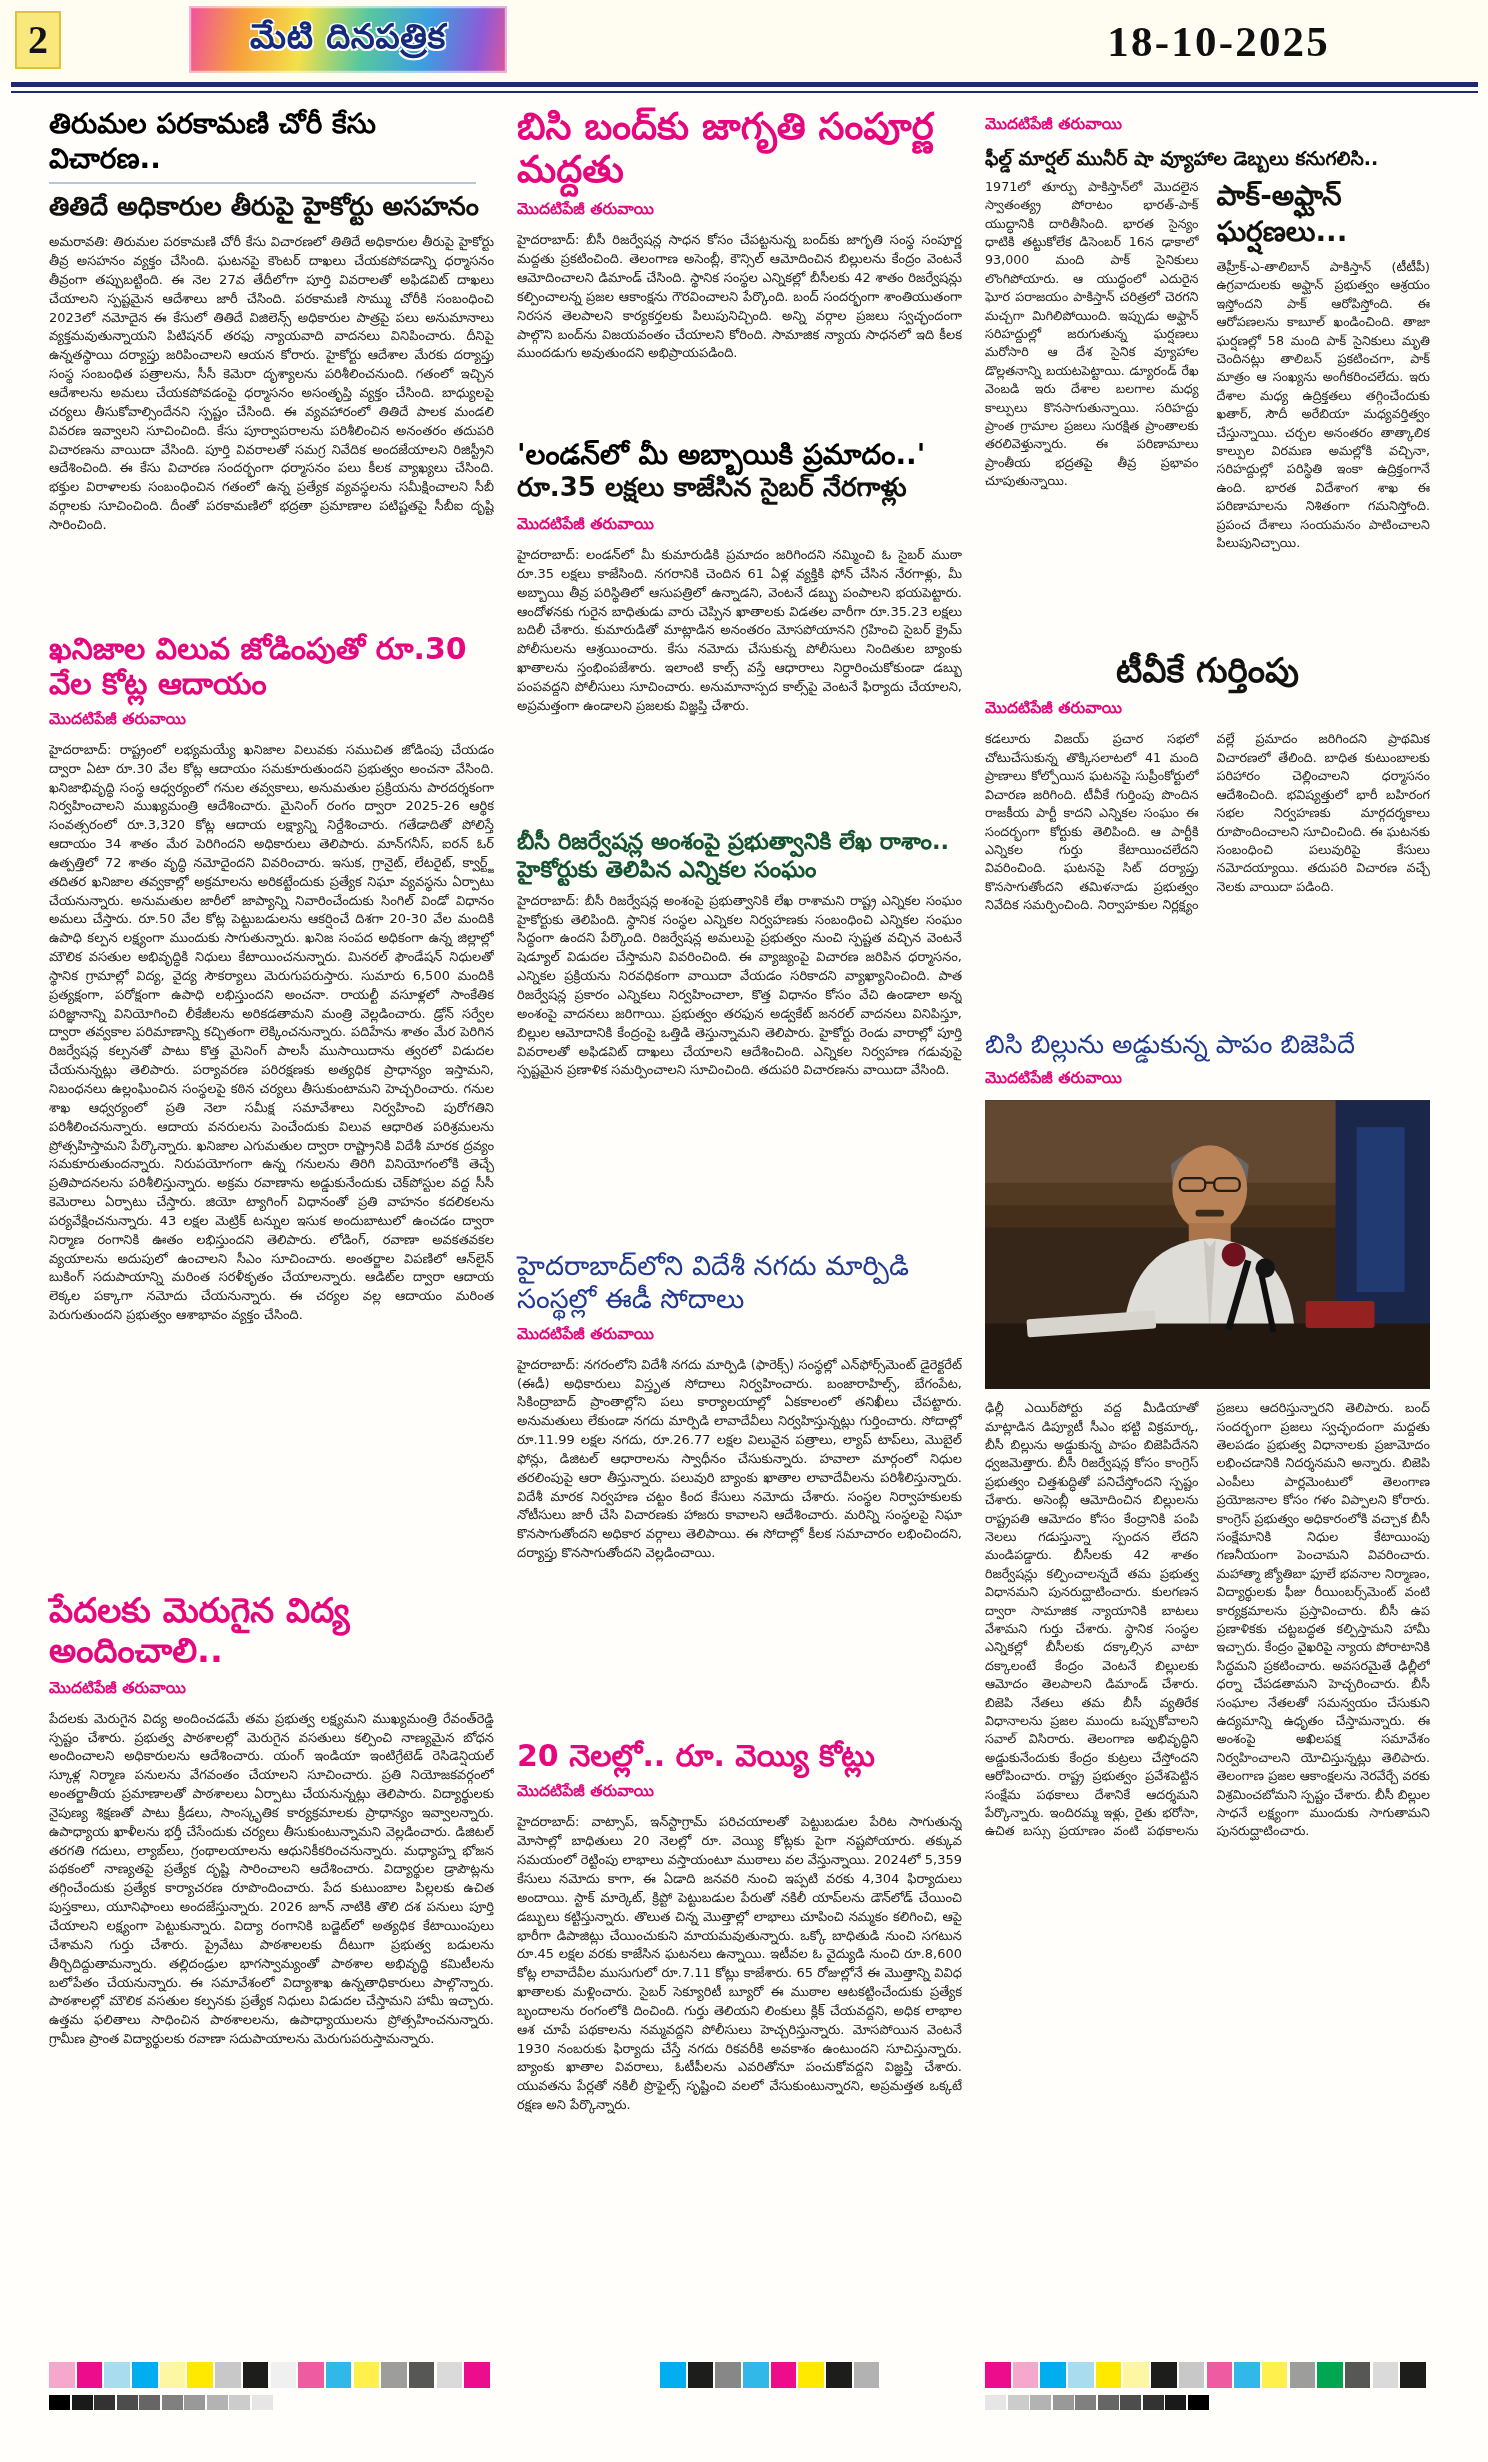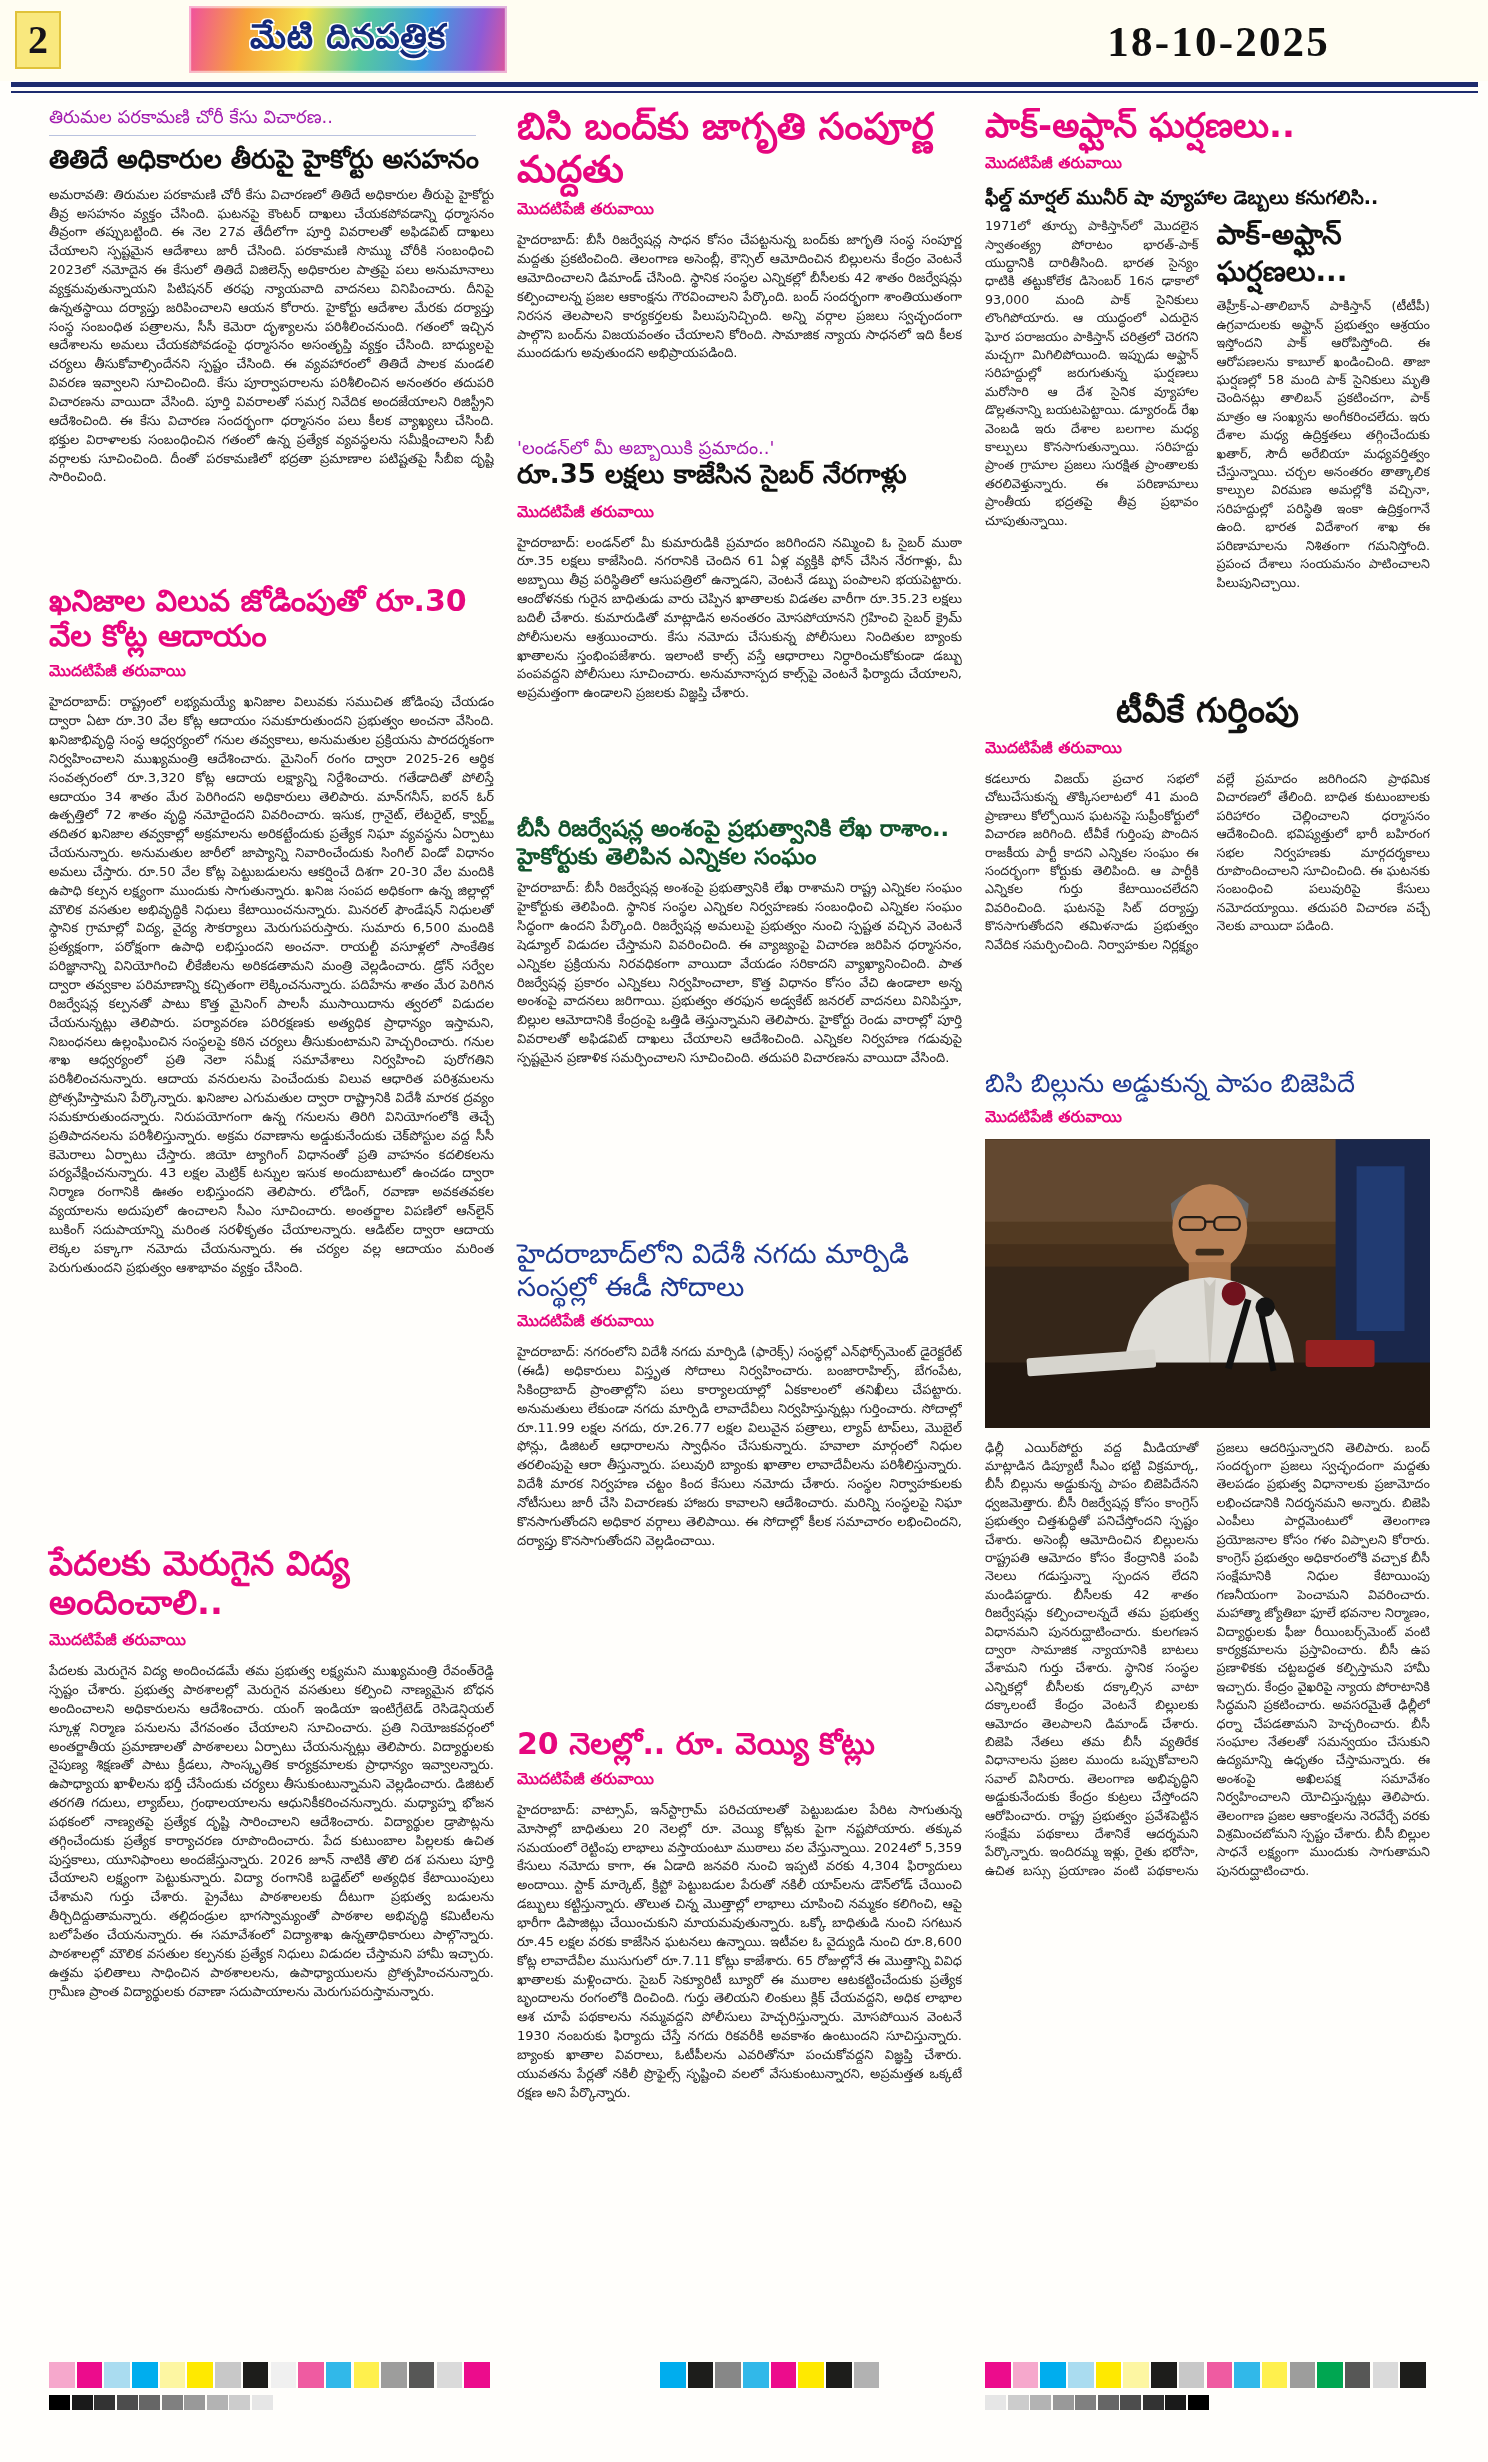--- a/index.html
+++ b/index.html
@@ -36,21 +36,21 @@
   .rule-thin  { top:91px; height:1.5px; }
 
   
   .strip { position:absolute; top:106px; width:445px; }
   .strip-left  { left:49px;  }
   .strip-mid   { left:517px; }
   .strip-right { left:985px;}
   article { margin-bottom:19.5px; }
 
   
-  .kicker-blue   { color:#a21caf; font-weight:normal; font-size:18px; line-height:1.25; }
+  .kicker-blue   { color:#000000; font-weight:bold; font-size:28px; line-height:1.25; }
   .kicker-rule   { height:1.5px; background:#b9c2de; margin:6px 0 7.5px 0; width:96%; }
   .subhead-black { color:#121212; font-weight:bold; font-size:26px; line-height:1.22; margin-bottom:10.5px; }
   .hl-magenta    { color:#e6077e; font-weight:bold; line-height:1.16; }
   .hl-40 { font-size:30px; }
   .hl-46 { font-size:34px; }
   .hl-50 { font-size:37px; }
   .hl-blue { color:#1f3a93; font-weight:normal; line-height:1.22; }
   .hl-blue-36 { font-size:27px; }
   .hl-blue-34 { font-size:25.5px; }
   .hl-black-46 { color:#121212; font-weight:bold; font-size:34px; line-height:1.2; text-align:center; }
@@ -143,21 +143,20 @@
 
     <article>
       <h2 class="hl-magenta hl-40">20 నెలల్లో.. రూ. వెయ్యి కోట్లు</h2>
       <div class="byline">మొదటిపేజీ తరువాయి</div>
       <p class="body" style="height:507px">హైదరాబాద్: వాట్సాప్, ఇన్‌స్టాగ్రామ్ పరిచయాలతో పెట్టుబడుల పేరిట సాగుతున్న మోసాల్లో బాధితులు 20 నెలల్లో రూ. వెయ్యి కోట్లకు పైగా నష్టపోయారు. తక్కువ సమయంలో రెట్టింపు లాభాలు వస్తాయంటూ ముఠాలు వల వేస్తున్నాయి. 2024లో 5,359 కేసులు నమోదు కాగా, ఈ ఏడాది జనవరి నుంచి ఇప్పటి వరకు 4,304 ఫిర్యాదులు అందాయి. స్టాక్ మార్కెట్, క్రిప్టో పెట్టుబడుల పేరుతో నకిలీ యాప్‌లను డౌన్‌లోడ్ చేయించి డబ్బులు కట్టిస్తున్నారు. తొలుత చిన్న మొత్తాల్లో లాభాలు చూపించి నమ్మకం కలిగించి, ఆపై భారీగా డిపాజిట్లు చేయించుకుని మాయమవుతున్నారు. ఒక్కో బాధితుడి నుంచి సగటున రూ.45 లక్షల వరకు కాజేసిన ఘటనలు ఉన్నాయి. ఇటీవల ఓ వైద్యుడి నుంచి రూ.8,600 కోట్ల లావాదేవీల ముసుగులో రూ.7.11 కోట్లు కాజేశారు. 65 రోజుల్లోనే ఈ మొత్తాన్ని వివిధ ఖాతాలకు మళ్లించారు. సైబర్ సెక్యూరిటీ బ్యూరో ఈ ముఠాల ఆటకట్టించేందుకు ప్రత్యేక బృందాలను రంగంలోకి దించింది. గుర్తు తెలియని లింకులు క్లిక్ చేయవద్దని, అధిక లాభాల ఆశ చూపే పథకాలను నమ్మవద్దని పోలీసులు హెచ్చరిస్తున్నారు. మోసపోయిన వెంటనే 1930 నంబరుకు ఫిర్యాదు చేస్తే నగదు రికవరీకి అవకాశం ఉంటుందని సూచిస్తున్నారు. బ్యాంకు ఖాతాల వివరాలు, ఓటీపీలను ఎవరితోనూ పంచుకోవద్దని విజ్ఞప్తి చేశారు. యువతను పేర్లతో నకిలీ ప్రొఫైల్స్ సృష్టించి వలలో వేసుకుంటున్నారని, అప్రమత్తత ఒక్కటే రక్షణ అని పేర్కొన్నారు.</p>
     </article>
   </section>
 
   <section class="strip strip-right">
     <article>
-      <h2 class="hl-magenta hl-46">పాక్-అఫ్ఘాన్ ఘర్షణలు..</h2>
       <div class="byline">మొదటిపేజీ తరువాయి</div>
       <div class="lead-bold">ఫీల్డ్ మార్షల్ మునీర్ షా వ్యూహాల డెబ్బలు కనుగలిసి..</div>
       <div class="body twocol" style="height:453px">
         <p>1971లో తూర్పు పాకిస్తాన్‌లో మొదలైన స్వాతంత్య్ర పోరాటం భారత్-పాక్ యుద్ధానికి దారితీసింది. భారత సైన్యం ధాటికి తట్టుకోలేక డిసెంబర్ 16న ఢాకాలో 93,000 మంది పాక్ సైనికులు లొంగిపోయారు. ఆ యుద్ధంలో ఎదురైన ఘోర పరాజయం పాకిస్తాన్ చరిత్రలో చెరగని మచ్చగా మిగిలిపోయింది. ఇప్పుడు అఫ్ఘాన్ సరిహద్దుల్లో జరుగుతున్న ఘర్షణలు మరోసారి ఆ దేశ సైనిక వ్యూహాల డొల్లతనాన్ని బయటపెట్టాయి. డ్యూరండ్ రేఖ వెంబడి ఇరు దేశాల బలగాల మధ్య కాల్పులు కొనసాగుతున్నాయి. సరిహద్దు ప్రాంత గ్రామాల ప్రజలు సురక్షిత ప్రాంతాలకు తరలివెళ్తున్నారు. ఈ పరిణామాలు ప్రాంతీయ భద్రతపై తీవ్ర ప్రభావం చూపుతున్నాయి.</p>
         <h4 class="inline-subhead">పాక్-అఫ్ఘాన్ ఘర్షణలు...</h4>
         <p>తెహ్రీక్-ఎ-తాలిబాన్ పాకిస్తాన్ (టీటీపీ) ఉగ్రవాదులకు అఫ్ఘాన్ ప్రభుత్వం ఆశ్రయం ఇస్తోందని పాక్ ఆరోపిస్తోంది. ఈ ఆరోపణలను కాబూల్ ఖండించింది. తాజా ఘర్షణల్లో 58 మంది పాక్ సైనికులు మృతి చెందినట్లు తాలిబన్ ప్రకటించగా, పాక్ మాత్రం ఆ సంఖ్యను అంగీకరించలేదు. ఇరు దేశాల మధ్య ఉద్రిక్తతలు తగ్గించేందుకు ఖతార్, సౌదీ అరేబియా మధ్యవర్తిత్వం చేస్తున్నాయి. చర్చల అనంతరం తాత్కాలిక కాల్పుల విరమణ అమల్లోకి వచ్చినా, సరిహద్దుల్లో పరిస్థితి ఇంకా ఉద్రిక్తంగానే ఉంది. భారత విదేశాంగ శాఖ ఈ పరిణామాలను నిశితంగా గమనిస్తోంది. ప్రపంచ దేశాలు సంయమనం పాటించాలని పిలుపునిచ్చాయి.</p>
       </div>
     </article>
 
     <article>

